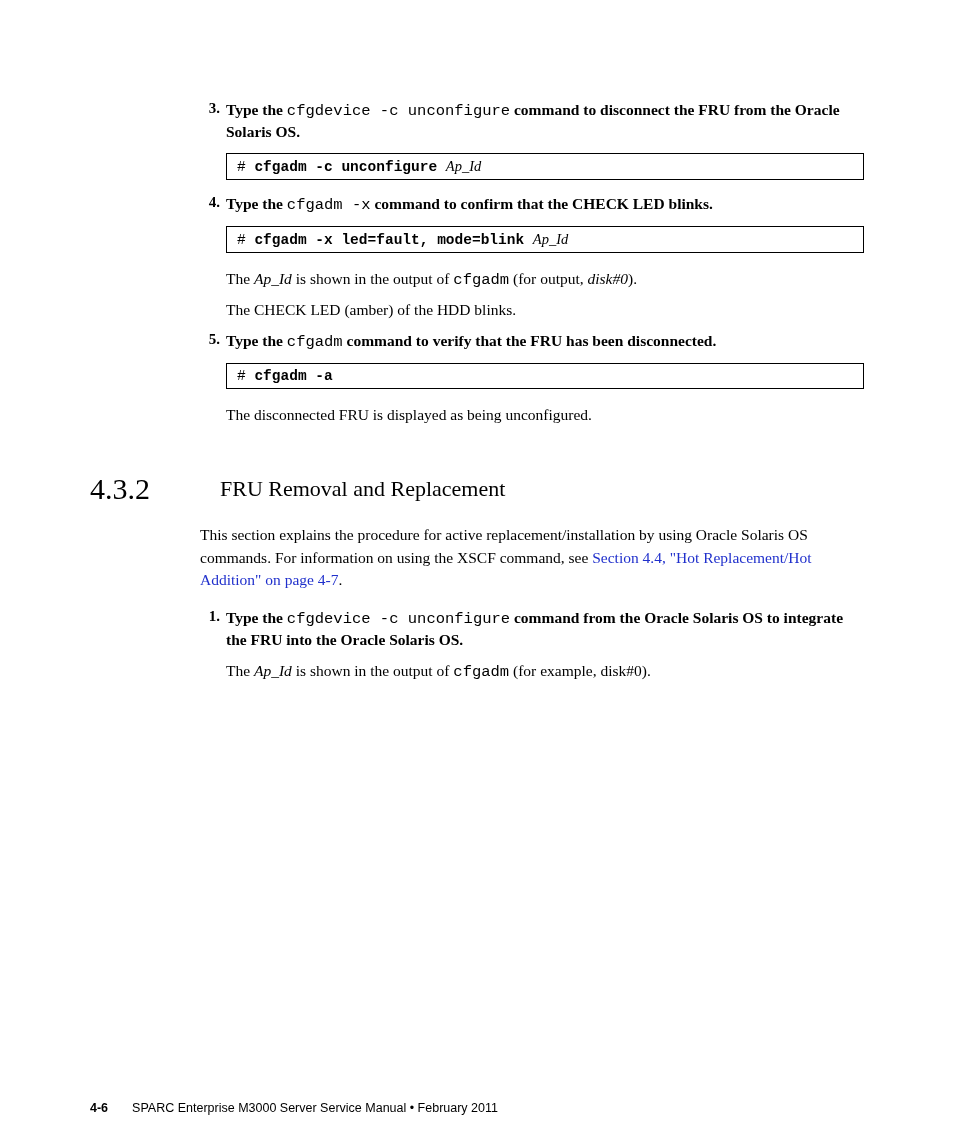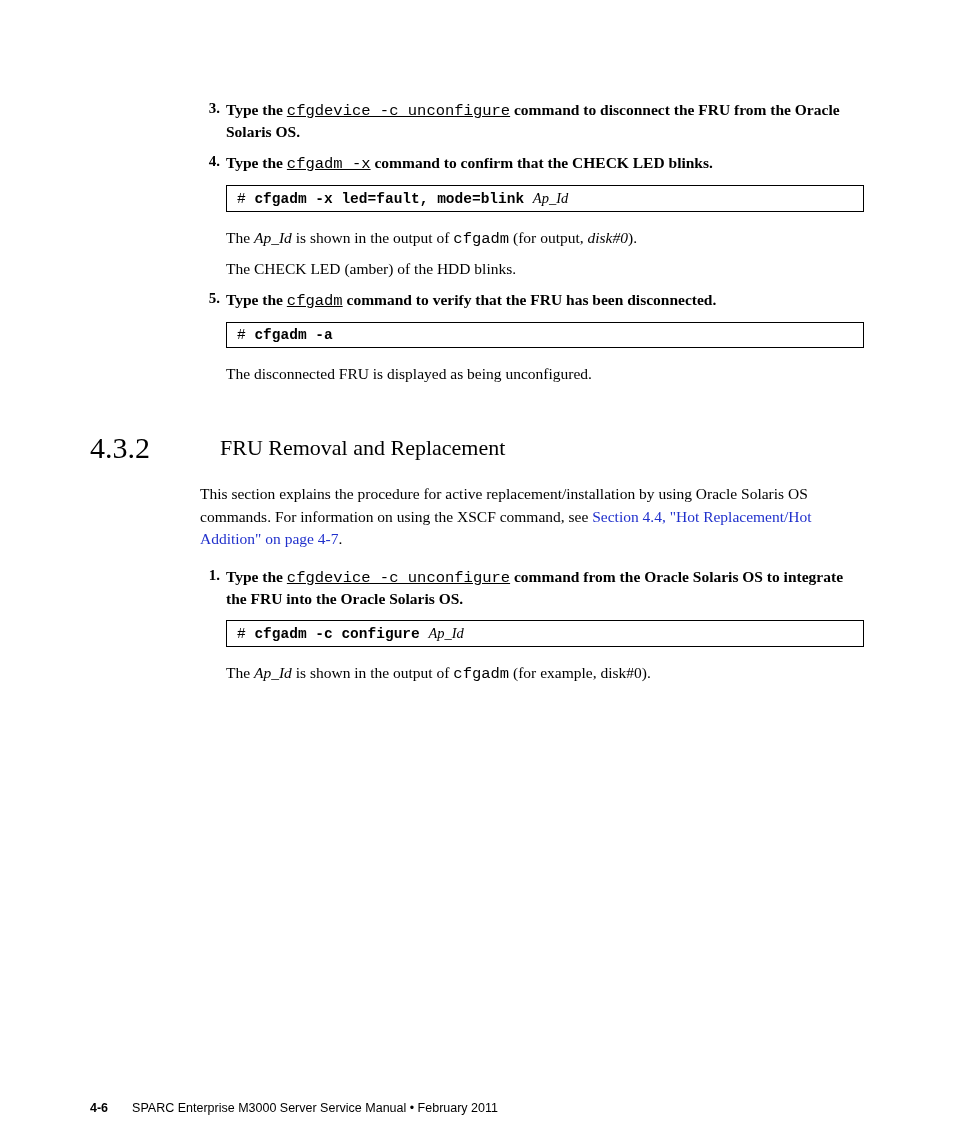--- a/index.html
+++ b/index.html
@@ -34,21 +34,20 @@
   }
   .step-content {
     flex: 1;
     font-weight: bold;
     font-size: 15.5px;
     line-height: 1.35;
   }
   .step-content .mono {
     font-family: 'Courier New', monospace;
     font-weight: normal;
-    text-decoration: underline;
   }
   .code-box {
     border: 1px solid #000;
     margin: 10px 0 14px 26px;
     padding: 4px 10px;
     font-family: 'Courier New', monospace;
     font-size: 14.5px;
   }
   .code-box .bold {
     font-weight: bold;
@@ -116,20 +115,23 @@
 <div class="page">
 
   <div class="content-wrap">
 
     <div class="step">
       <div class="step-num">3.</div>
       <div class="step-content">
         <span>Type the </span><span class="mono">cfgdevice -c unconfigure</span><span> command to disconnect the FRU from the Oracle Solaris OS.</span>
       </div>
     </div>
+    <div class="code-box">
+      <span># </span><span class="bold">cfgadm -c unconfigure </span><span class="italic">Ap_Id</span>
+    </div>
 
     <div class="step">
       <div class="step-num">4.</div>
       <div class="step-content">
         <span>Type the </span><span class="mono">cfgadm -x</span><span> command to confirm that the CHECK LED blinks.</span>
       </div>
     </div>
     <div class="code-box">
       <span># </span><span class="bold">cfgadm -x led=fault, mode=blink </span><span class="italic">Ap_Id</span>
     </div>
@@ -162,23 +164,20 @@
     <div class="sec-body">
       <span>This section explains the procedure for active replacement/installation by using Oracle Solaris OS commands. For information on using the XSCF command, see </span><span class="link">Section 4.4, "Hot Replacement/Hot Addition" on page 4-7</span><span>.</span>
     </div>
 
     <div class="step" style="margin-top:16px;">
       <div class="step-num">1.</div>
       <div class="step-content">
         <span>Type the </span><span class="mono">cfgdevice -c unconfigure</span><span> command from the Oracle Solaris OS to integrate the FRU into the Oracle Solaris OS.</span>
       </div>
     </div>
-    <div class="code-box">
-      <span># </span><span class="bold">cfgadm -c configure </span><span class="italic">Ap_Id</span>
-    </div>
 
     <div class="body-text">
       <span>The </span><span class="italic">Ap_Id</span><span> is shown in the output of </span><span class="mono">cfgadm</span><span> (for example, disk#0).</span>
     </div>
   </div>
 
   <div class="footer">
     <span class="pg">4-6</span><span>SPARC Enterprise M3000 Server Service Manual  •  February 2011</span>
   </div>
 

